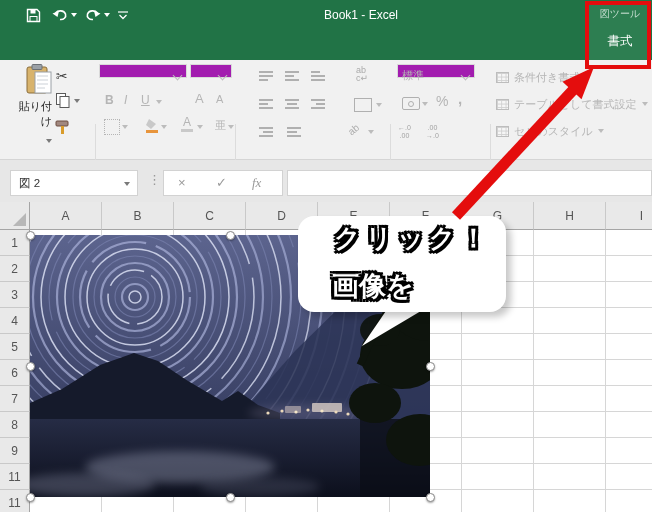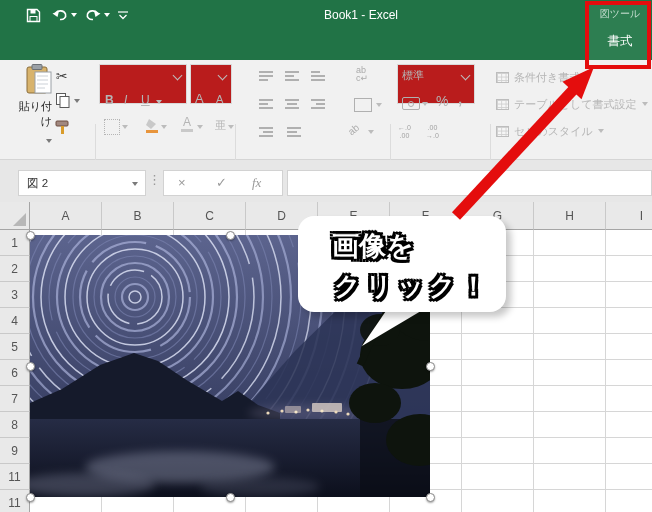--- a/index.html
+++ b/index.html
@@ -18,21 +18,21 @@
   .toolslbl{display:block;text-align:center;margin-top:5px;font-size:10px;color:#c8dfd2;white-space:nowrap;}
   .fmttab{display:block;text-align:center;margin-top:12px;font-size:12.5px;color:#fff;}
   .redbox{left:585px;top:1px;width:66px;height:68px;border:4px solid #e40d0d;box-sizing:border-box;z-index:45;}
   
   .ribbon{left:0;top:60px;width:652px;height:100px;background:#f1f1f1;border-bottom:1px solid #d5d5d5;box-sizing:border-box;}
   .vsep{top:64px;height:88px;width:1px;background:#dcdcdc;}
   .glabel{top:141px;font-size:10px;color:#6a6a6a;text-align:center;white-space:nowrap;}
   .btxt{font-size:12px;color:#b5b5b5;}
   .dd{width:0;height:0;border-left:3.5px solid transparent;border-right:3.5px solid transparent;border-top:4px solid #7a7a7a;}
   .dd.gray{border-top-color:#bcbcbc;}
-  .combo{height:40px;background:#b91c1c;border:1px solid #d9d9d9;box-sizing:border-box;font-size:11px;line-height:20px;color:#b5b5b5;padding:0 4px;}
+  .combo{height:14px;background:#a21caf;border:1px solid #d9d9d9;box-sizing:border-box;font-size:11px;line-height:20px;color:#b5b5b5;padding:0 4px;}
   .cv{position:absolute;right:5px;top:7px;width:6px;height:6px;border-right:1.5px solid #bdbdbd;border-bottom:1.5px solid #bdbdbd;transform:rotate(45deg);}
   .bars{display:flex;flex-direction:column;gap:2px;}
   .bars i{display:block;height:2px;background:#b0b0b0;}
   .lnch{width:10px;height:10px;top:142px;}
   .micro{font-size:7px;line-height:8px;color:#a3a3a3;text-align:center;white-space:nowrap;}
   .tblico{width:13px;height:11px;border:1px solid #bdbdbd;box-sizing:border-box;
     background:linear-gradient(#cfcfcf 1px,transparent 1px),linear-gradient(90deg,#cfcfcf 1px,transparent 1px);
     background-size:4.3px 3.6px;background-color:#f6f6f6;}
   .stylerow{position:absolute;left:6px;height:18px;display:flex;align-items:center;gap:5px;}
   .sttext{font-size:11px;color:#b5b5b5;white-space:nowrap;}
@@ -274,21 +274,21 @@
       <div class="stylerow" style="top:62px;">
         <span class="tblico"></span>
         <span class="sttext">セルのスタイル</span>
         <span class="dd gray"></span>
       </div>
       <div class="abs glabel" style="left:40px;width:80px;">スタイル</div>
     </div>
   </div>
 
   <div class="abs frow">
-    <div class="abs whitebox" style="left:18px;top:10px;width:128px;height:26px;">
+    <div class="abs whitebox" style="left:10px;top:10px;width:128px;height:26px;">
       <span style="position:absolute;left:8px;top:5px;font-size:11.5px;color:#333;">図 2</span>
       <span class="dd" style="position:absolute;right:7px;top:11px;"></span>
     </div>
     <span class="abs" style="left:148px;top:12px;font-size:13px;color:#999;">⋮</span>
     <div class="abs whitebox" style="left:163px;top:10px;width:120px;height:26px;">
       <span class="abs fbtn" style="left:14px;top:4px;">×</span>
       <span class="abs fbtn" style="left:52px;top:4px;">✓</span>
       <span class="abs fbtn" style="left:88px;top:4px;font-style:italic;font-family:'Liberation Serif','DejaVu Serif',serif;">fx</span>
     </div>
     <div class="abs whitebox" style="left:287px;top:10px;width:365px;height:26px;"></div>
@@ -406,22 +406,22 @@
   <div class="hd" style="left:26px;top:362px;"></div>
   <div class="hd" style="left:426px;top:362px;"></div>
   <div class="hd" style="left:26px;top:493px;"></div>
   <div class="hd" style="left:226px;top:493px;"></div>
   <div class="hd" style="left:426px;top:493px;"></div>
 
   <svg class="abs" style="left:356px;top:306px;width:72px;height:42px;z-index:19;">
     <polygon points="32,2 70,2 6,40" fill="#fff"></polygon>
   </svg>
   <div class="abs bubble">
+    <div class="ctext" style="font-size:26px;margin:5px 0 0 36px;letter-spacing:5px;">クリック！</div>
     <div class="ctext" style="font-size:27px;margin:12px 0 0 34px;">画像を</div>
-    <div class="ctext" style="font-size:26px;margin:5px 0 0 36px;letter-spacing:5px;">クリック！</div>
   </div>
 
   <svg class="abs overlay">
     <line x1="456" y1="216" x2="574" y2="89" stroke="#e40d0d" stroke-width="11"></line>
     <polygon points="594,67 581.5,99.3 562.5,81.7" fill="#e40d0d"></polygon>
   </svg>
 
   <div class="abs redbox"></div>
 
 </div>

